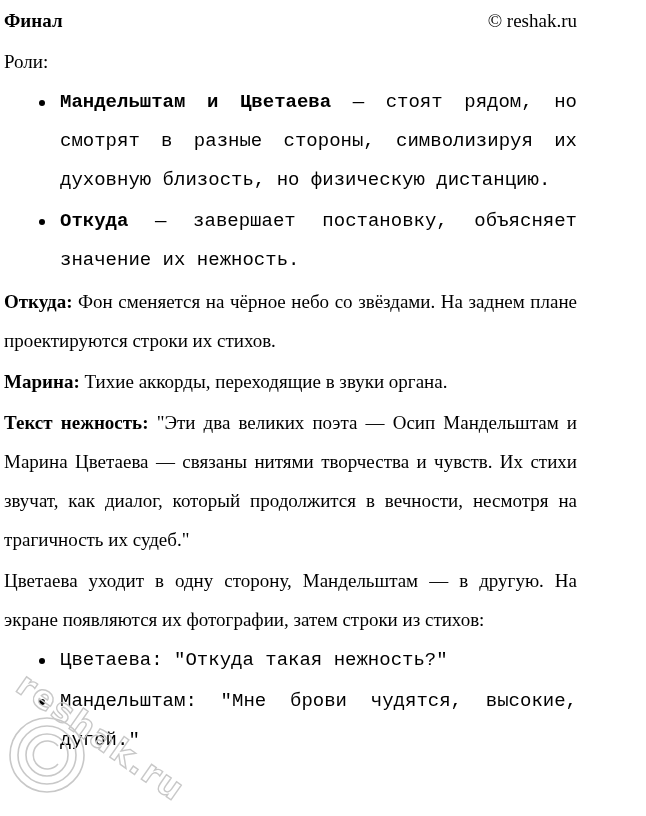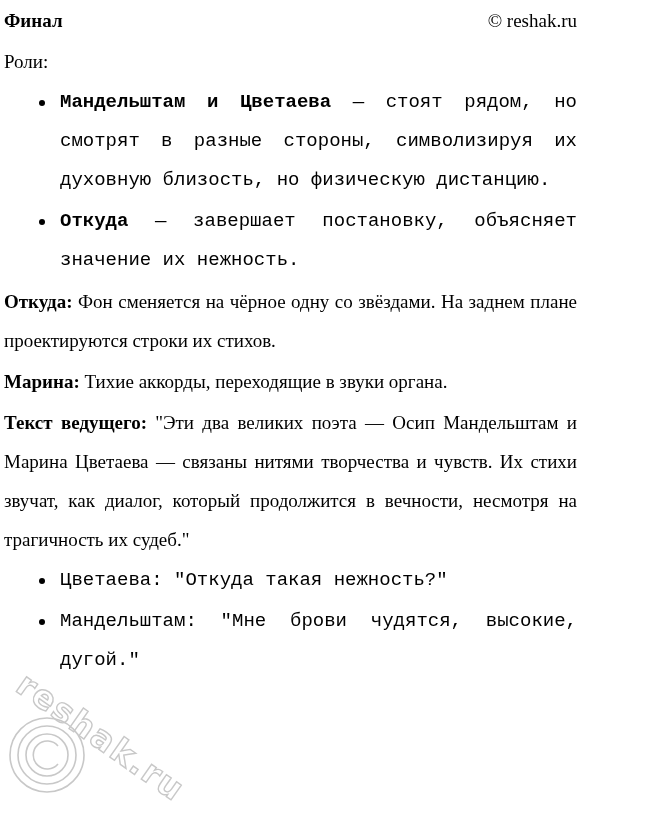--- a/index.html
+++ b/index.html
@@ -79,32 +79,33 @@
       <span class="bullet"></span>
       <span class="b">Мандельштам и Цветаева</span><span> — стоят рядом, но смотрят в разные стороны, символизируя их духовную близость, но физическую дистанцию.</span>
     </li>
     <li>
       <span class="bullet"></span>
       <span class="b">Откуда</span><span> — завершает постановку, объясняет значение их нежность.</span>
     </li>
   </ul>
 
   <p>
-    <span class="b">Откуда:</span><span> Фон сменяется на чёрное одну со звёздами. На заднем плане проектируются строки их стихов.</span>
+    <span class="b">Откуда:</span><span> Фон сменяется на чёрное небо со звёздами. На заднем плане проектируются строки их стихов.</span>
   </p>
 
   <p>
     <span class="b">Марина:</span><span> Тихие аккорды, переходящие в звуки органа.</span>
   </p>
 
   <p>
-    <span class="b">Текст ведущего:</span><span> "Эти два великих поэта — Осип Мандельштам и Марина Цветаева — связаны нитями творчества и чувств. Их стихи звучат, как диалог, который продолжится в вечности, несмотря на трагичность их судеб."</span>
+    <span class="b">Текст нежность:</span><span> "Эти два великих поэта — Осип Мандельштам и Марина Цветаева — связаны нитями творчества и чувств. Их стихи звучат, как диалог, который продолжится в вечности, несмотря на трагичность их судеб."</span>
   </p>
 
 
+  <p>Цветаева уходит в одну сторону, Мандельштам — в другую. На экране появляются их фотографии, затем строки из стихов:</p>
 
   <ul class="doc-list">
     <li>
       <span class="bullet"></span>
       <span>Цветаева: "Откуда такая нежность?"</span>
     </li>
     <li>
       <span class="bullet"></span>
       <span>Мандельштам: "Мне брови чудятся, высокие, дугой."</span>
     </li>

